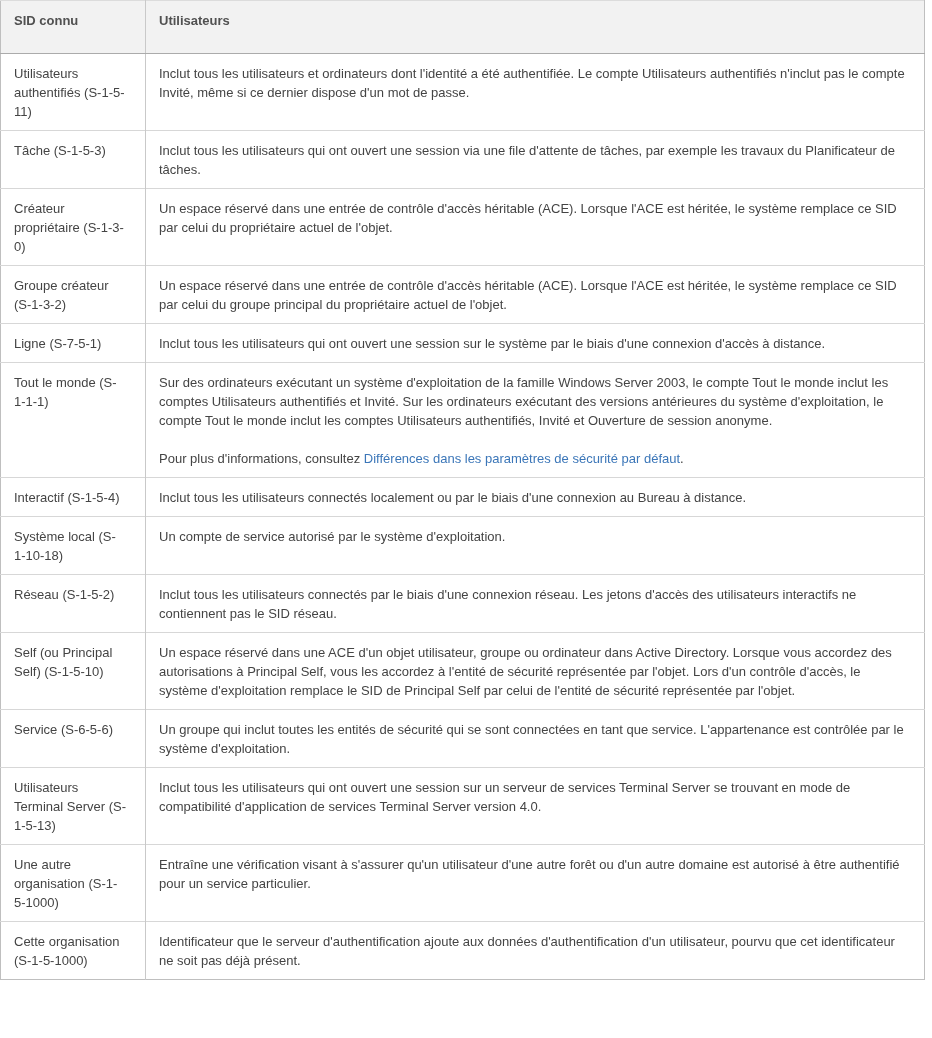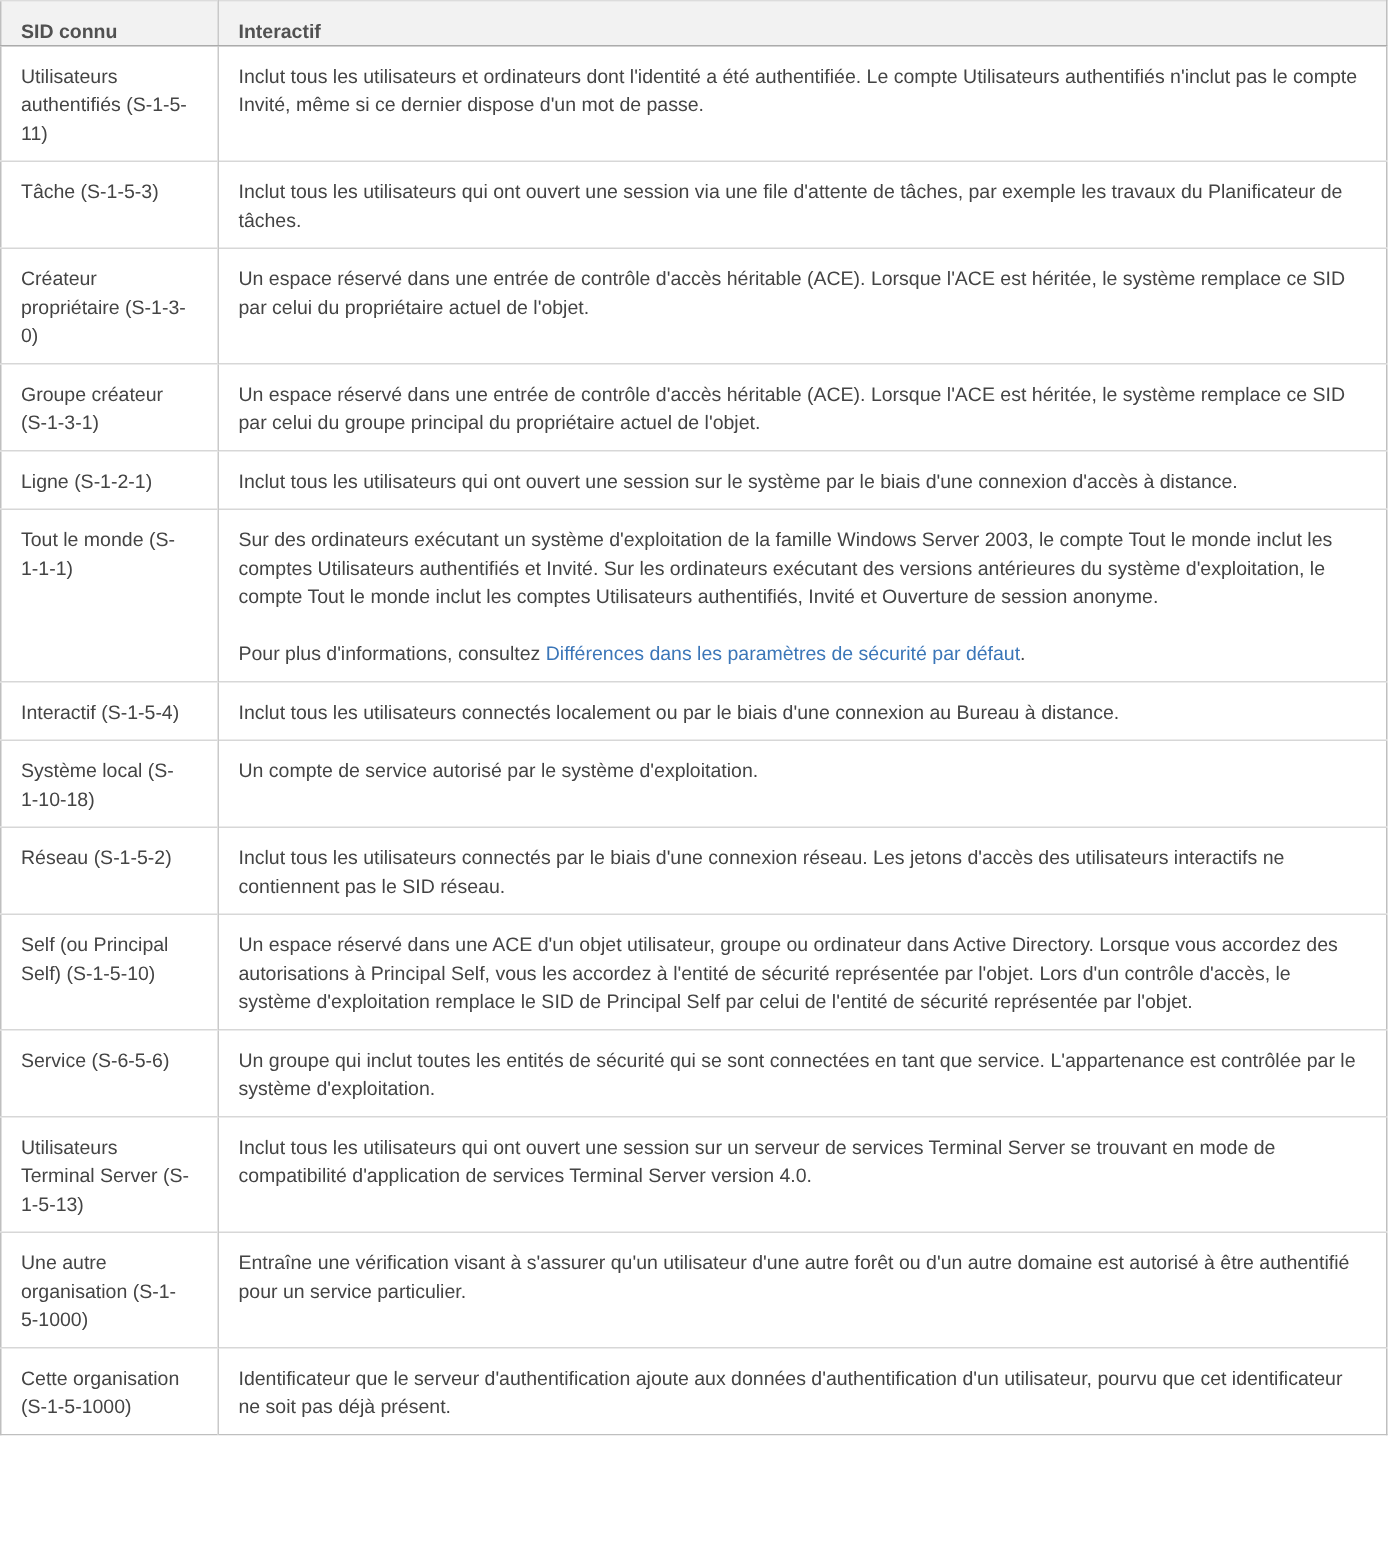--- a/index.html
+++ b/index.html
@@ -27,21 +27,21 @@
     border-collapse:collapse;
     table-layout:fixed;
     border:1px solid var(--border-outer);
     border-top-color:#dcdcdc;
   }
   table.sid-table th{
     background:var(--header-bg);
     color:var(--header-text);
     font-weight:bold;
     text-align:left;
-    padding:10px 13px 0 13px;
+    padding:10px 13px 23px 13px;
     line-height:19px;
     border-bottom:1px solid var(--header-border);
   }
   th.col-sid{width:145px;border-right:1px solid var(--border-col);}
   table.sid-table td{
     vertical-align:top;
     padding:10px 18px 9px 13px;
     line-height:19px;
     border-top:1px solid var(--border-row);
   }
@@ -55,21 +55,21 @@
   td.desc-cell p:last-child{margin-bottom:0;}
   a.doc-link{color:var(--link);text-decoration:none;cursor:pointer;}
 </style>
 </head>
 <body>
 
 <table class="sid-table">
   <thead>
     <tr>
       <th class="col-sid">SID connu</th>
-      <th class="col-desc">Interactif</th>
+      <th class="col-desc">Utilisateurs</th>
     </tr>
   </thead>
   <tbody id="table-body">
       <tr>
         <td class="sid-cell">Utilisateurs authentifiés (S-1-5-11)</td>
         <td class="desc-cell">
           <p><span>Inclut tous les utilisateurs et ordinateurs dont l'identité a été authentifiée. Le compte Utilisateurs authentifiés n'inclut pas le compte Invité, même si ce dernier dispose d'un mot de passe.</span></p>
         </td>
       </tr>
       <tr>
@@ -78,27 +78,27 @@
           <p><span>Inclut tous les utilisateurs qui ont ouvert une session via une file d'attente de tâches, par exemple les travaux du Planificateur de tâches.</span></p>
         </td>
       </tr>
       <tr>
         <td class="sid-cell">Créateur propriétaire (S-1-3-0)</td>
         <td class="desc-cell">
           <p><span>Un espace réservé dans une entrée de contrôle d'accès héritable (ACE). Lorsque l'ACE est héritée, le système remplace ce SID par celui du propriétaire actuel de l'objet.</span></p>
         </td>
       </tr>
       <tr>
-        <td class="sid-cell">Groupe créateur (S-1-3-1)</td>
+        <td class="sid-cell">Groupe créateur (S-1-3-2)</td>
         <td class="desc-cell">
           <p><span>Un espace réservé dans une entrée de contrôle d'accès héritable (ACE). Lorsque l'ACE est héritée, le système remplace ce SID par celui du groupe principal du propriétaire actuel de l'objet.</span></p>
         </td>
       </tr>
       <tr>
-        <td class="sid-cell">Ligne (S-1-2-1)</td>
+        <td class="sid-cell">Ligne (S-7-5-1)</td>
         <td class="desc-cell">
           <p><span>Inclut tous les utilisateurs qui ont ouvert une session sur le système par le biais d'une connexion d'accès à distance.</span></p>
         </td>
       </tr>
       <tr>
         <td class="sid-cell">Tout le monde (S-1-1-1)</td>
         <td class="desc-cell">
           <p><span>Sur des ordinateurs exécutant un système d'exploitation de la famille Windows Server 2003, le compte Tout le monde inclut les comptes Utilisateurs authentifiés et Invité. Sur les ordinateurs exécutant des versions antérieures du système d'exploitation, le compte Tout le monde inclut les comptes Utilisateurs authentifiés, Invité et Ouverture de session anonyme.</span></p>
           <p><span>Pour plus d'informations, consultez </span><a class="doc-link">Différences dans les paramètres de sécurité par défaut</a><span>.</span></p>
         </td>

